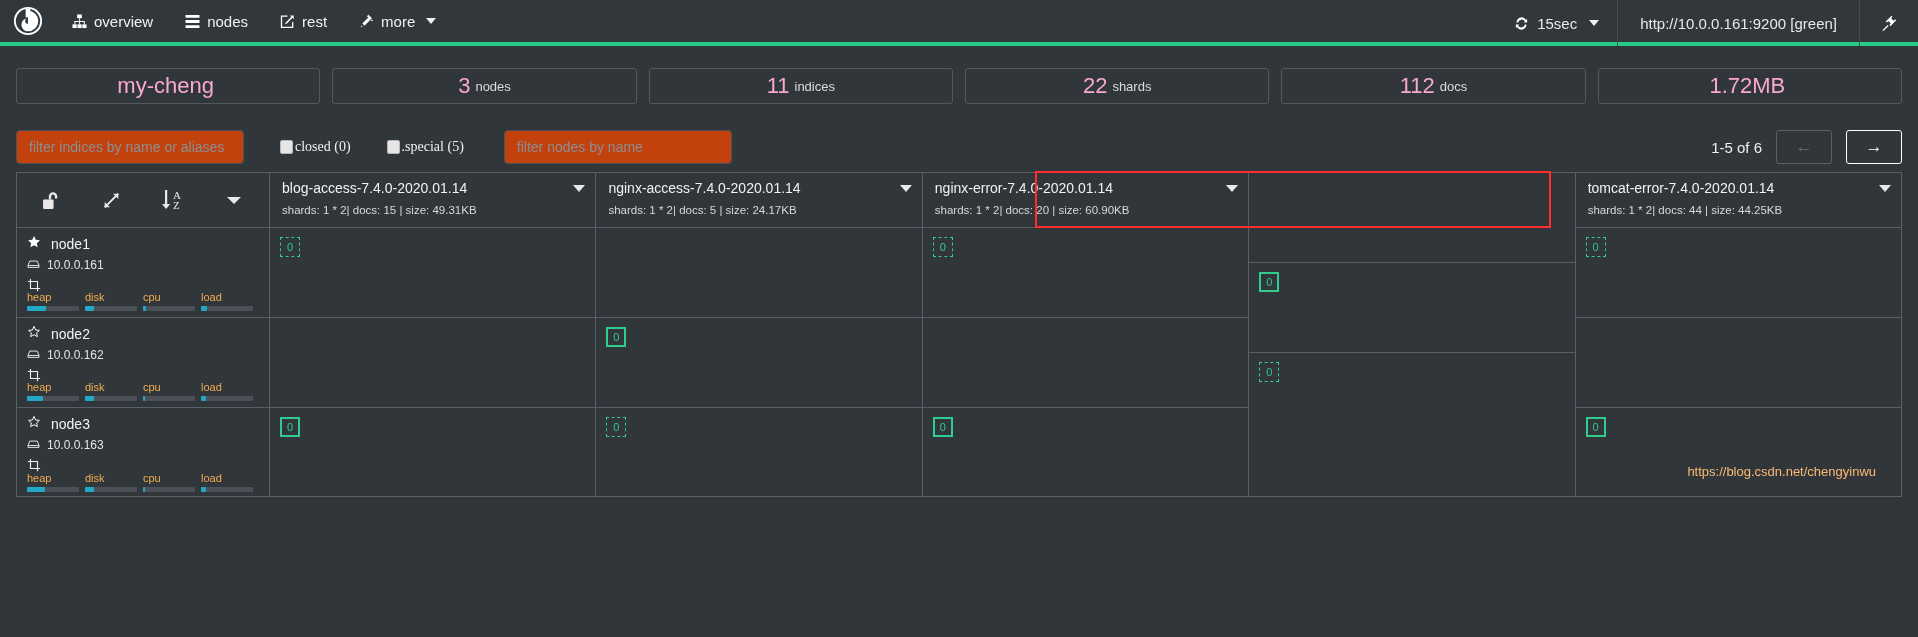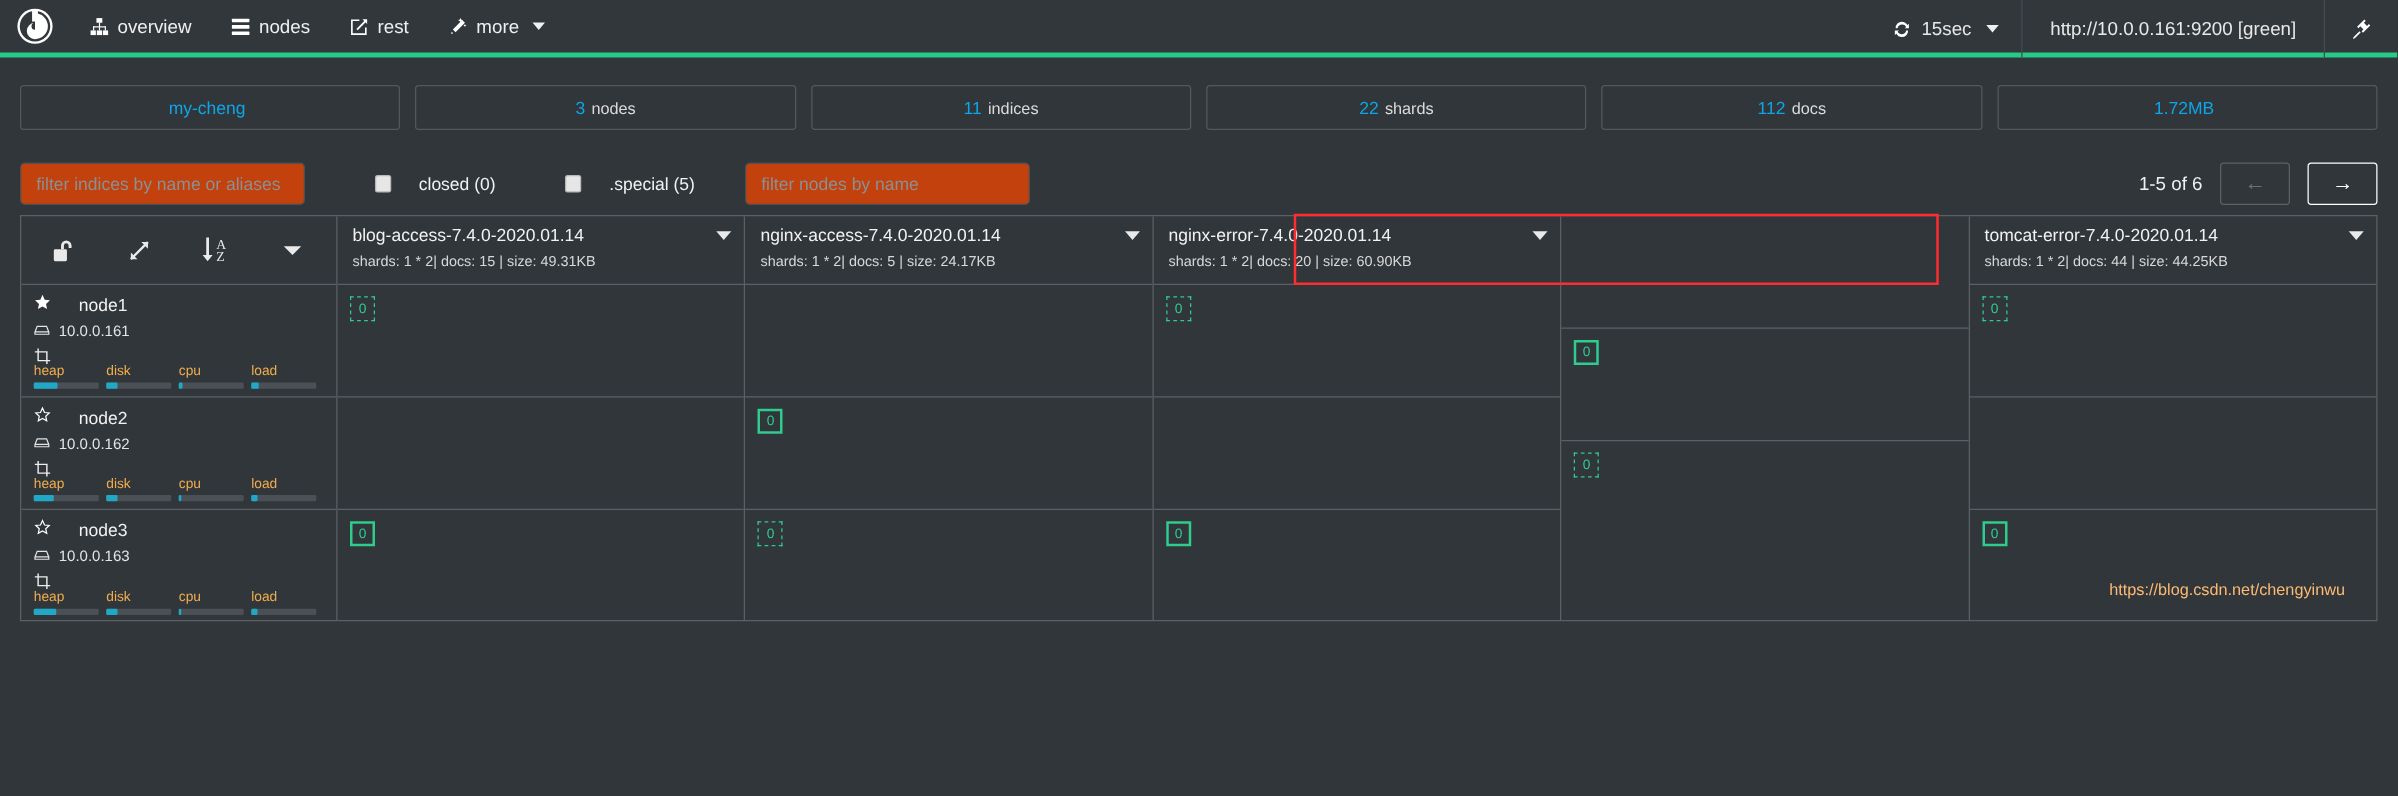--- a/index.html
+++ b/index.html
@@ -56,38 +56,38 @@
   
   .stats-row {
     display: flex; gap: 0; padding: 22px 10px 0 10px;
   }
   .stat-box {
     flex: 1 1 0; margin: 0 6px; height: 36px;
     border: 1px solid #53585c; border-radius: 3px;
     display: flex; align-items: center; justify-content: center;
     background: transparent;
   }
-  .stat-num { font-size: 14px; color: #0ea5e9; }
+  .stat-num { font-size: 22px; color: #f9a8d4; }
   .stat-lbl { font-size: 13px; color: #dcdcdc; margin-left: 5px; }
 
   
   .filter-row {
     display: flex; align-items: center; padding: 18px 16px 0 16px;
     height: 68px;
   }
   .filter-input {
     width: 228px; height: 34px; background: #c2410c;
     border: 1px solid #4b5156; border-radius: 4px;
     color: #c9c9c9; font-size: 14px; padding: 0 12px;
     font-family: "Liberation Sans", sans-serif;
   }
   .filter-input::placeholder { color: #8b9094; }
   .chk-wrap {
-    display: flex; align-items: center; gap: 22px;
-    margin-left: 56px; cursor: pointer; font-size: 14px; color: #f2f2f2;
+    display: flex; align-items: center; gap: 2px;
+    margin-left: 36px; cursor: pointer; font-size: 14px; color: #f2f2f2; font-family: Liberation Serif, serif;
   }
   .chk {
     width: 13px; height: 14px; background: #e6e6e6;
     border: 1px solid #b8b8b8; border-radius: 2px; display: inline-block;
   }
   .nodes-filter-wrap { margin-left: 40px; }
   .pager {
     margin-left: auto; display: flex; align-items: center; gap: 14px;
   }
   .pager-label { font-size: 15px; color: #f0f0f0; }
@@ -134,21 +134,21 @@
     cursor: pointer;
   }
 
   
   .node-cell {
     height: 90px; border-bottom: 1px solid #5a6065;
     padding: 7px 10px 0 10px; position: relative;
   }
   .node-cell:last-child { border-bottom: none; }
   .node-name {
-    display: flex; align-items: center; gap: 22px;
+    display: flex; align-items: center; gap: 10px;
     font-size: 14px; color: #f2f2f2;
   }
   .node-ip {
     display: flex; align-items: center; gap: 7px;
     font-size: 12px; color: #e4e4e4; margin-top: 5px;
   }
   .node-roles { margin-top: 5px; display: flex; gap: 5px; color: #eee; }
   .gauges { display: flex; position: absolute; left: 10px; right: 10px; bottom: 6px; }
   .gauge { flex: 1 1 0; padding-right: 6px; }
   .gauge-lbl { font-size: 11px; color: #f0ad4e; margin-bottom: 3px; }

